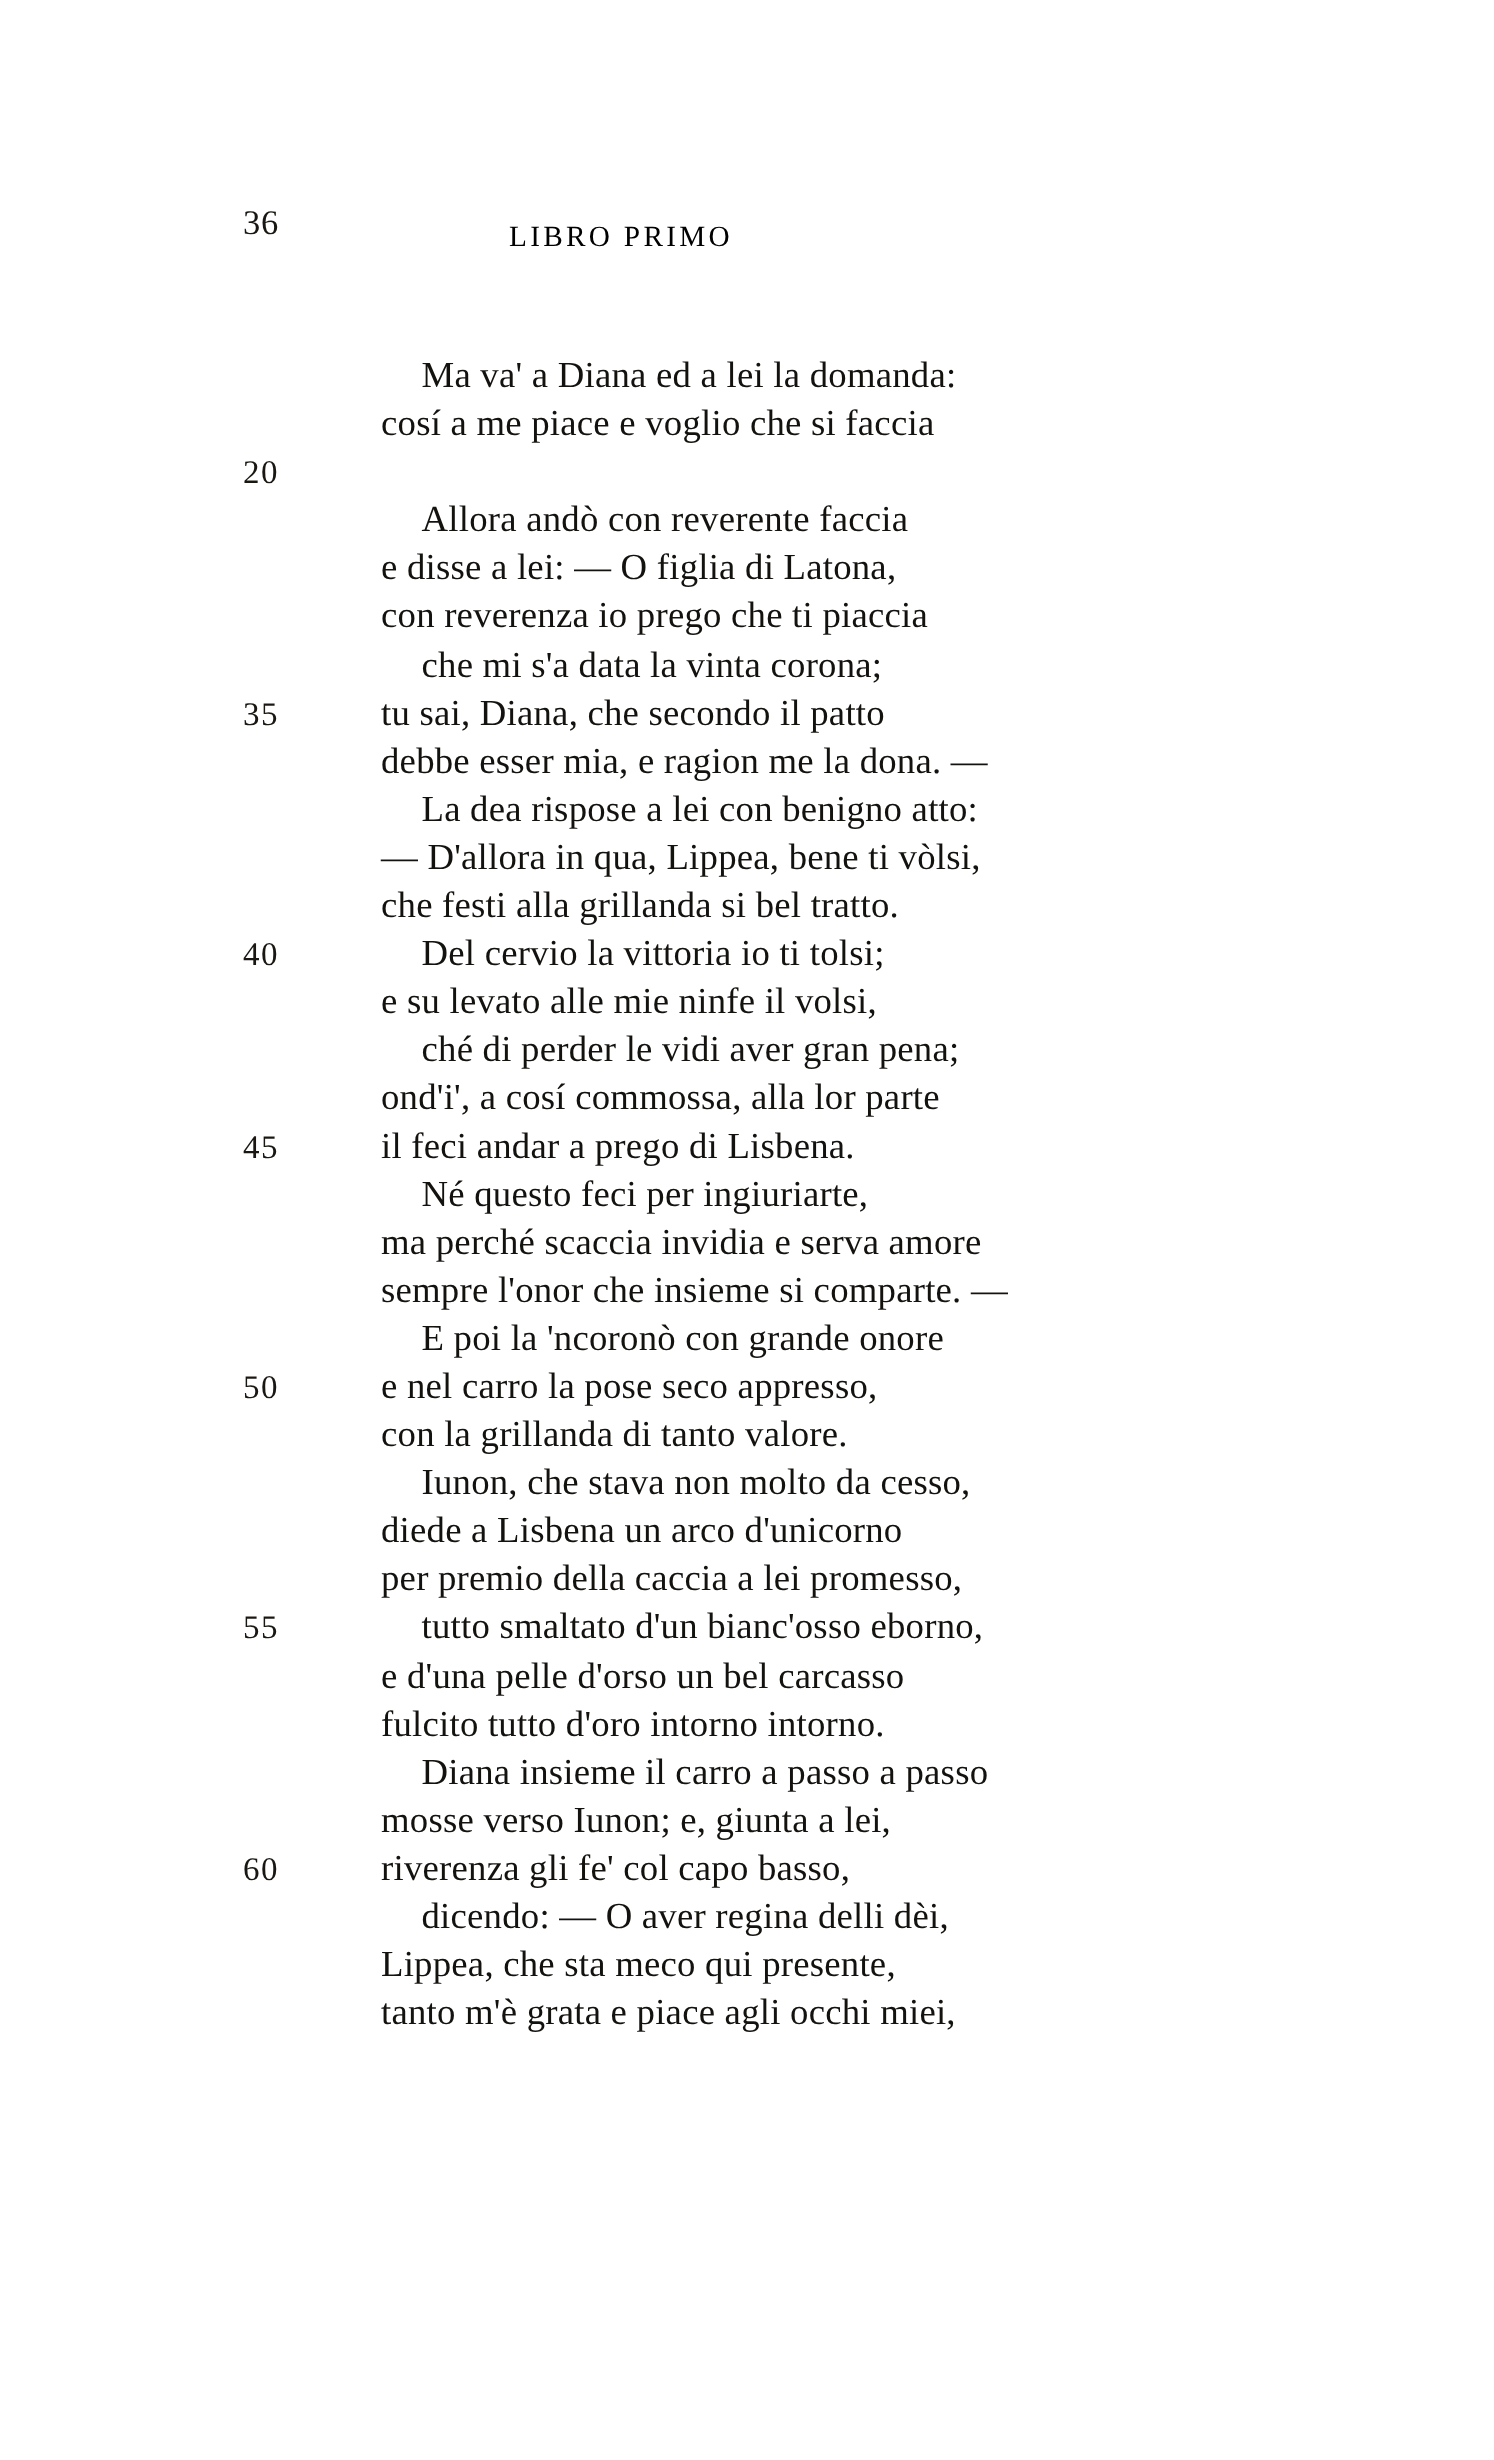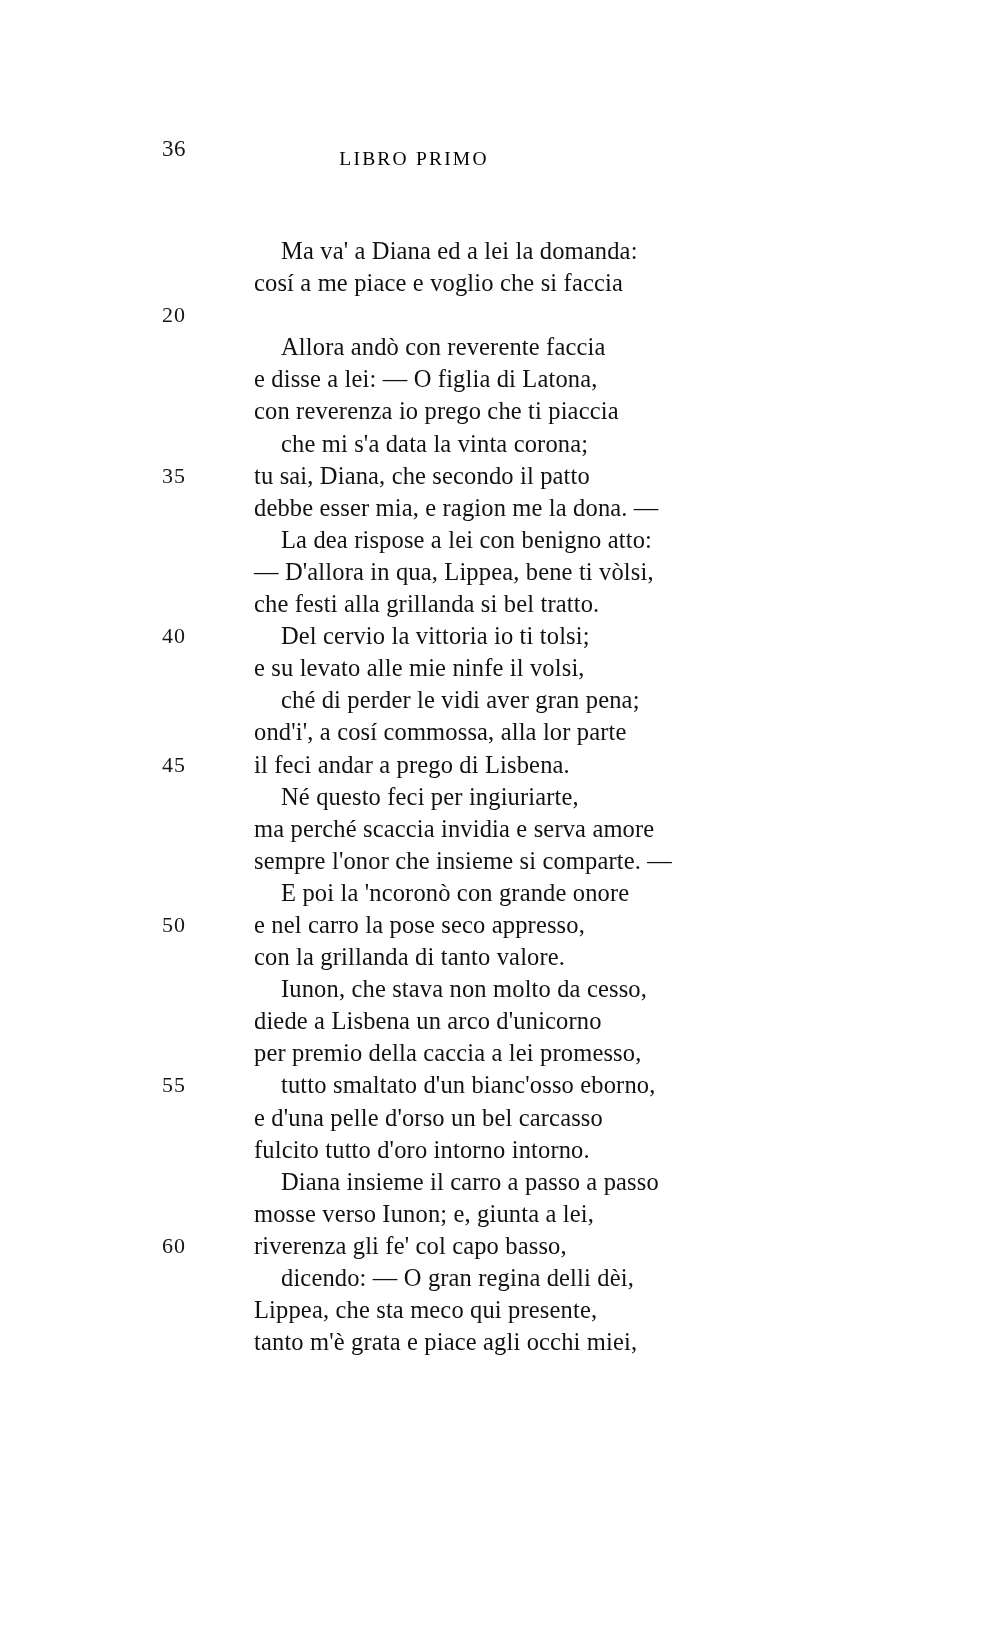--- a/index.html
+++ b/index.html
@@ -122,18 +122,18 @@
       <div class="verse-line"><span class="num"></span><span class="txt">con la grillanda di tanto valore.</span></div>
       <div class="verse-line indent"><span class="num"></span><span class="txt">Iunon, che stava non molto da cesso,</span></div>
       <div class="verse-line"><span class="num"></span><span class="txt">diede a Lisbena un arco d'unicorno</span></div>
       <div class="verse-line"><span class="num"></span><span class="txt">per premio della caccia a lei promesso,</span></div>
       <div class="verse-line indent"><span class="num">55</span><span class="txt">tutto smaltato d'un bianc'osso eborno,</span></div>
       <div class="verse-line"><span class="num"></span><span class="txt">e d'una pelle d'orso un bel carcasso</span></div>
       <div class="verse-line"><span class="num"></span><span class="txt">fulcito tutto d'oro intorno intorno.</span></div>
       <div class="verse-line indent"><span class="num"></span><span class="txt">Diana insieme il carro a passo a passo</span></div>
       <div class="verse-line"><span class="num"></span><span class="txt">mosse verso Iunon; e, giunta a lei,</span></div>
       <div class="verse-line"><span class="num">60</span><span class="txt">riverenza gli fe' col capo basso,</span></div>
-      <div class="verse-line indent"><span class="num"></span><span class="txt">dicendo: — O gran regina delli dèi,</span></div>
+      <div class="verse-line indent"><span class="num"></span><span class="txt">dicendo: — O aver regina delli dèi,</span></div>
       <div class="verse-line"><span class="num"></span><span class="txt">Lippea, che sta meco qui presente,</span></div>
       <div class="verse-line"><span class="num"></span><span class="txt">tanto m'è grata e piace agli occhi miei,</span></div>
     </div>
 
 </div>
 
 </body></html>

